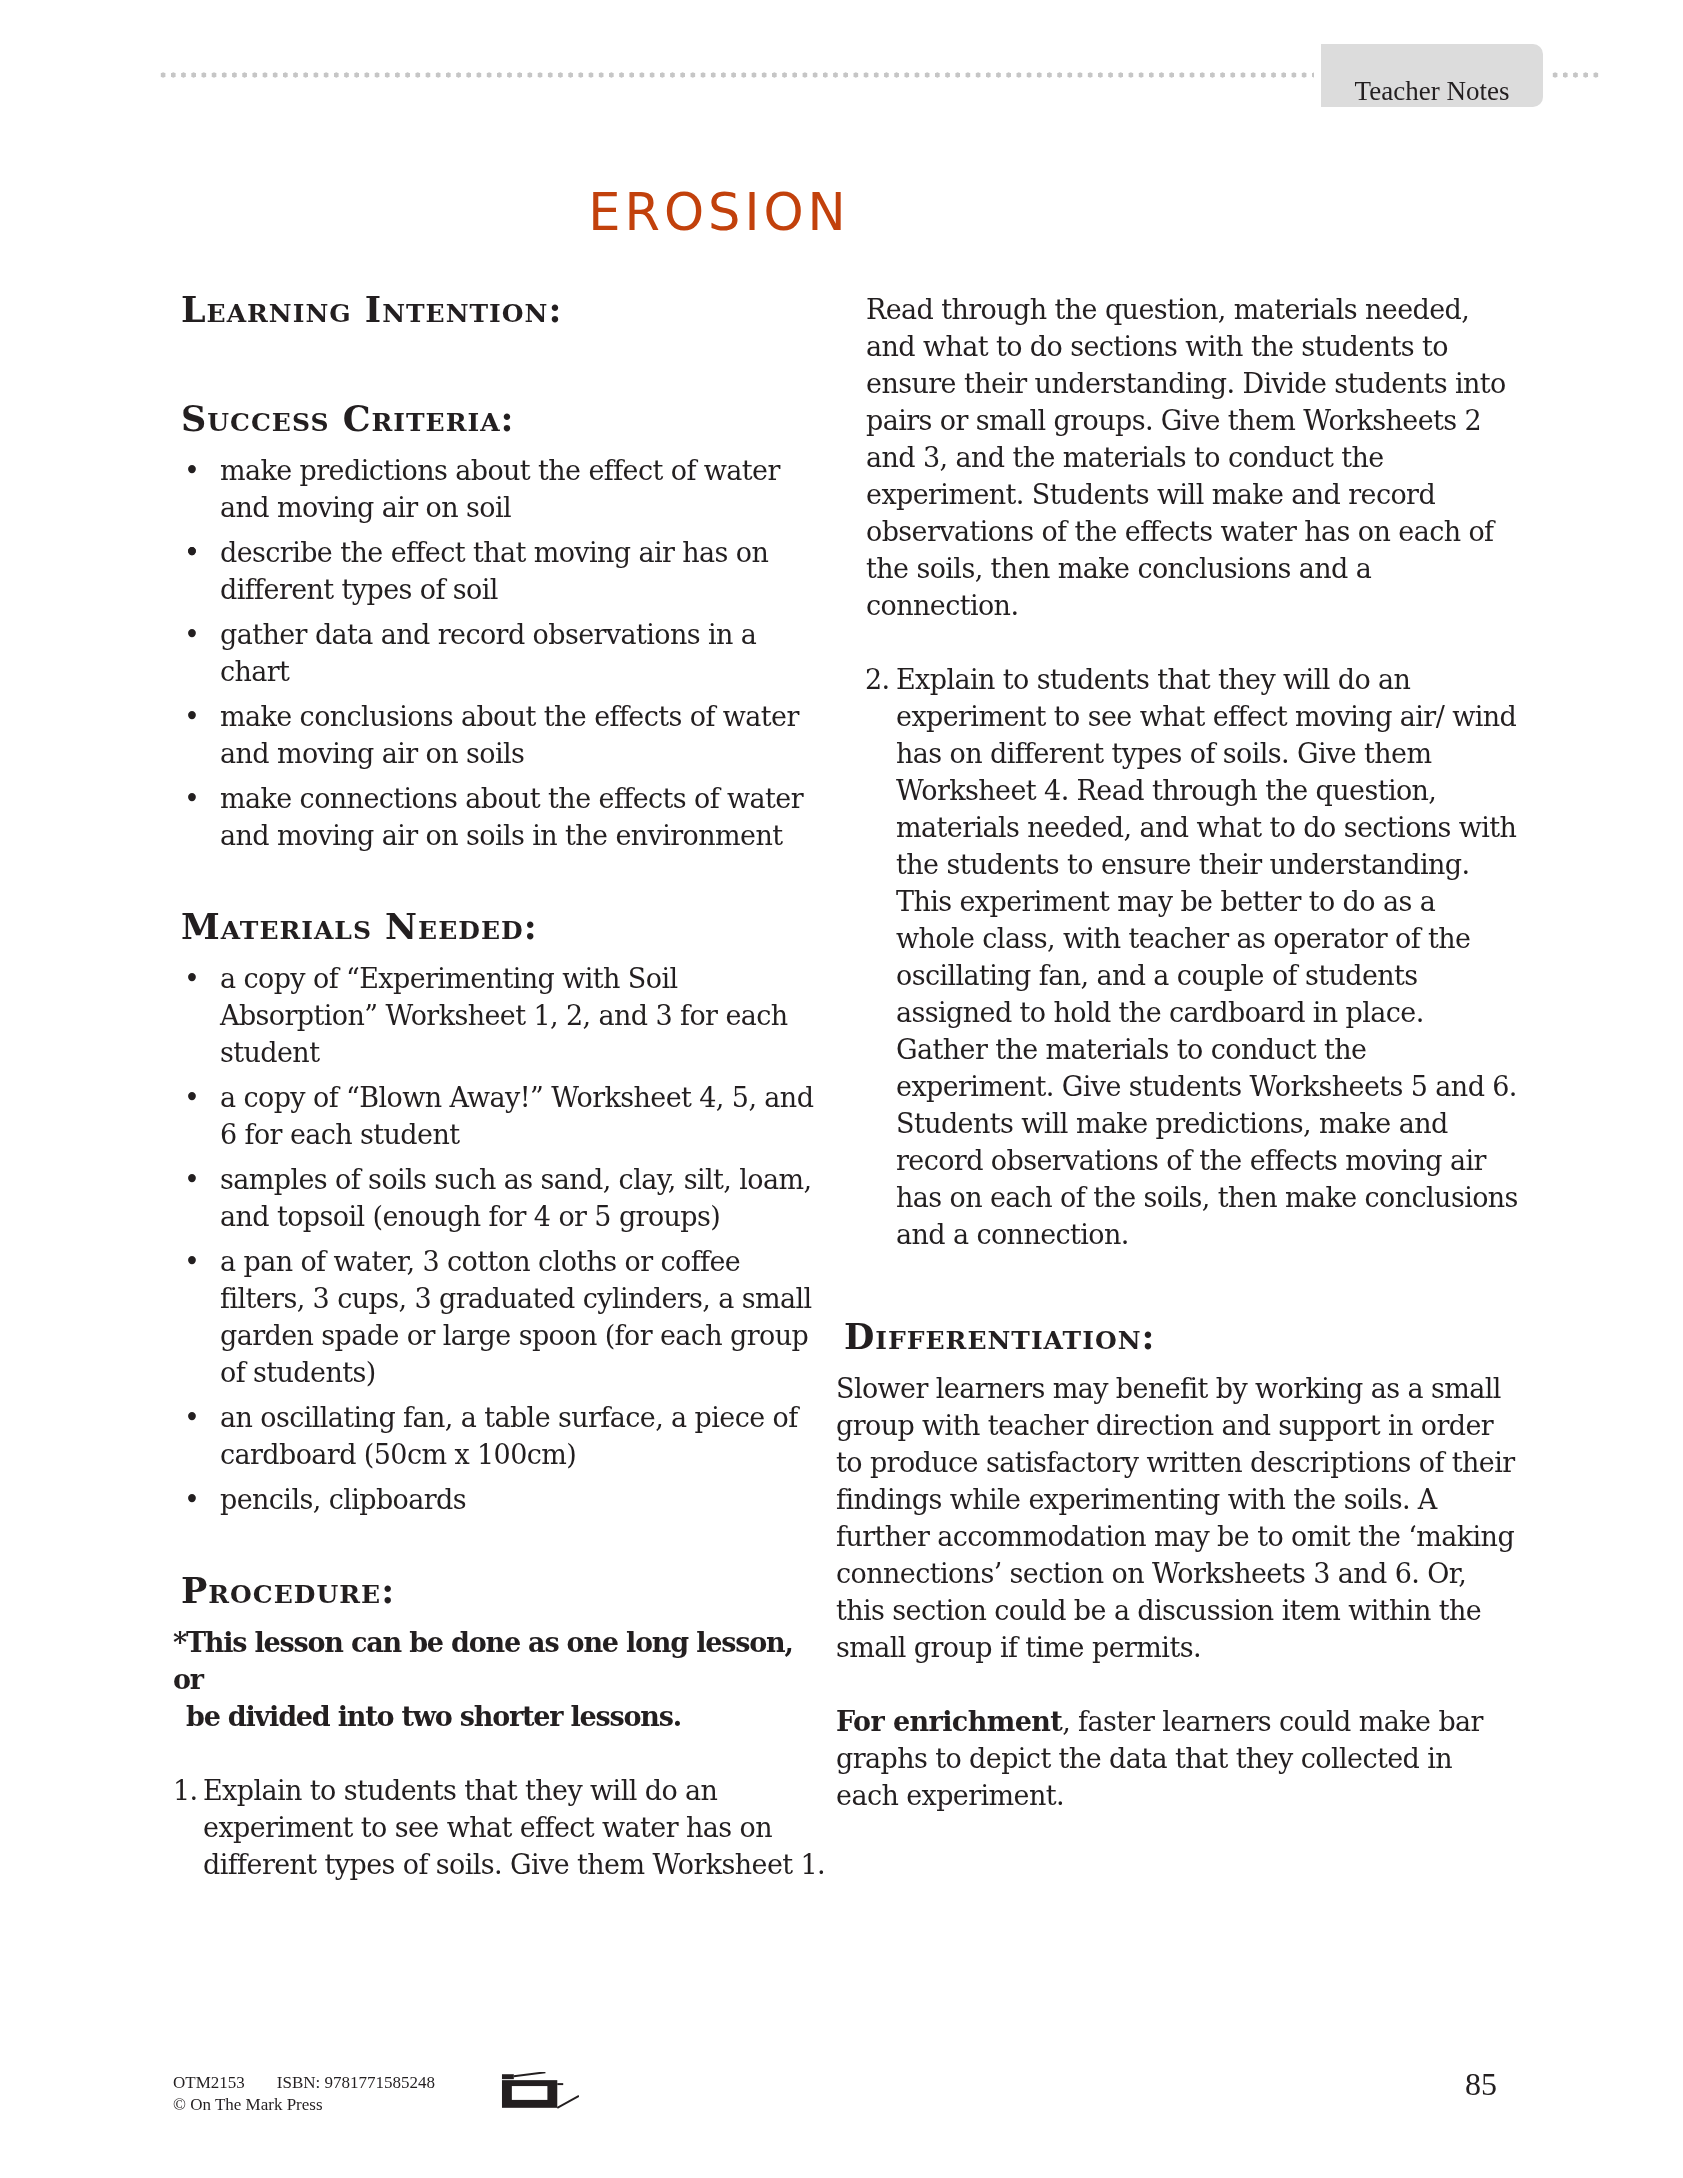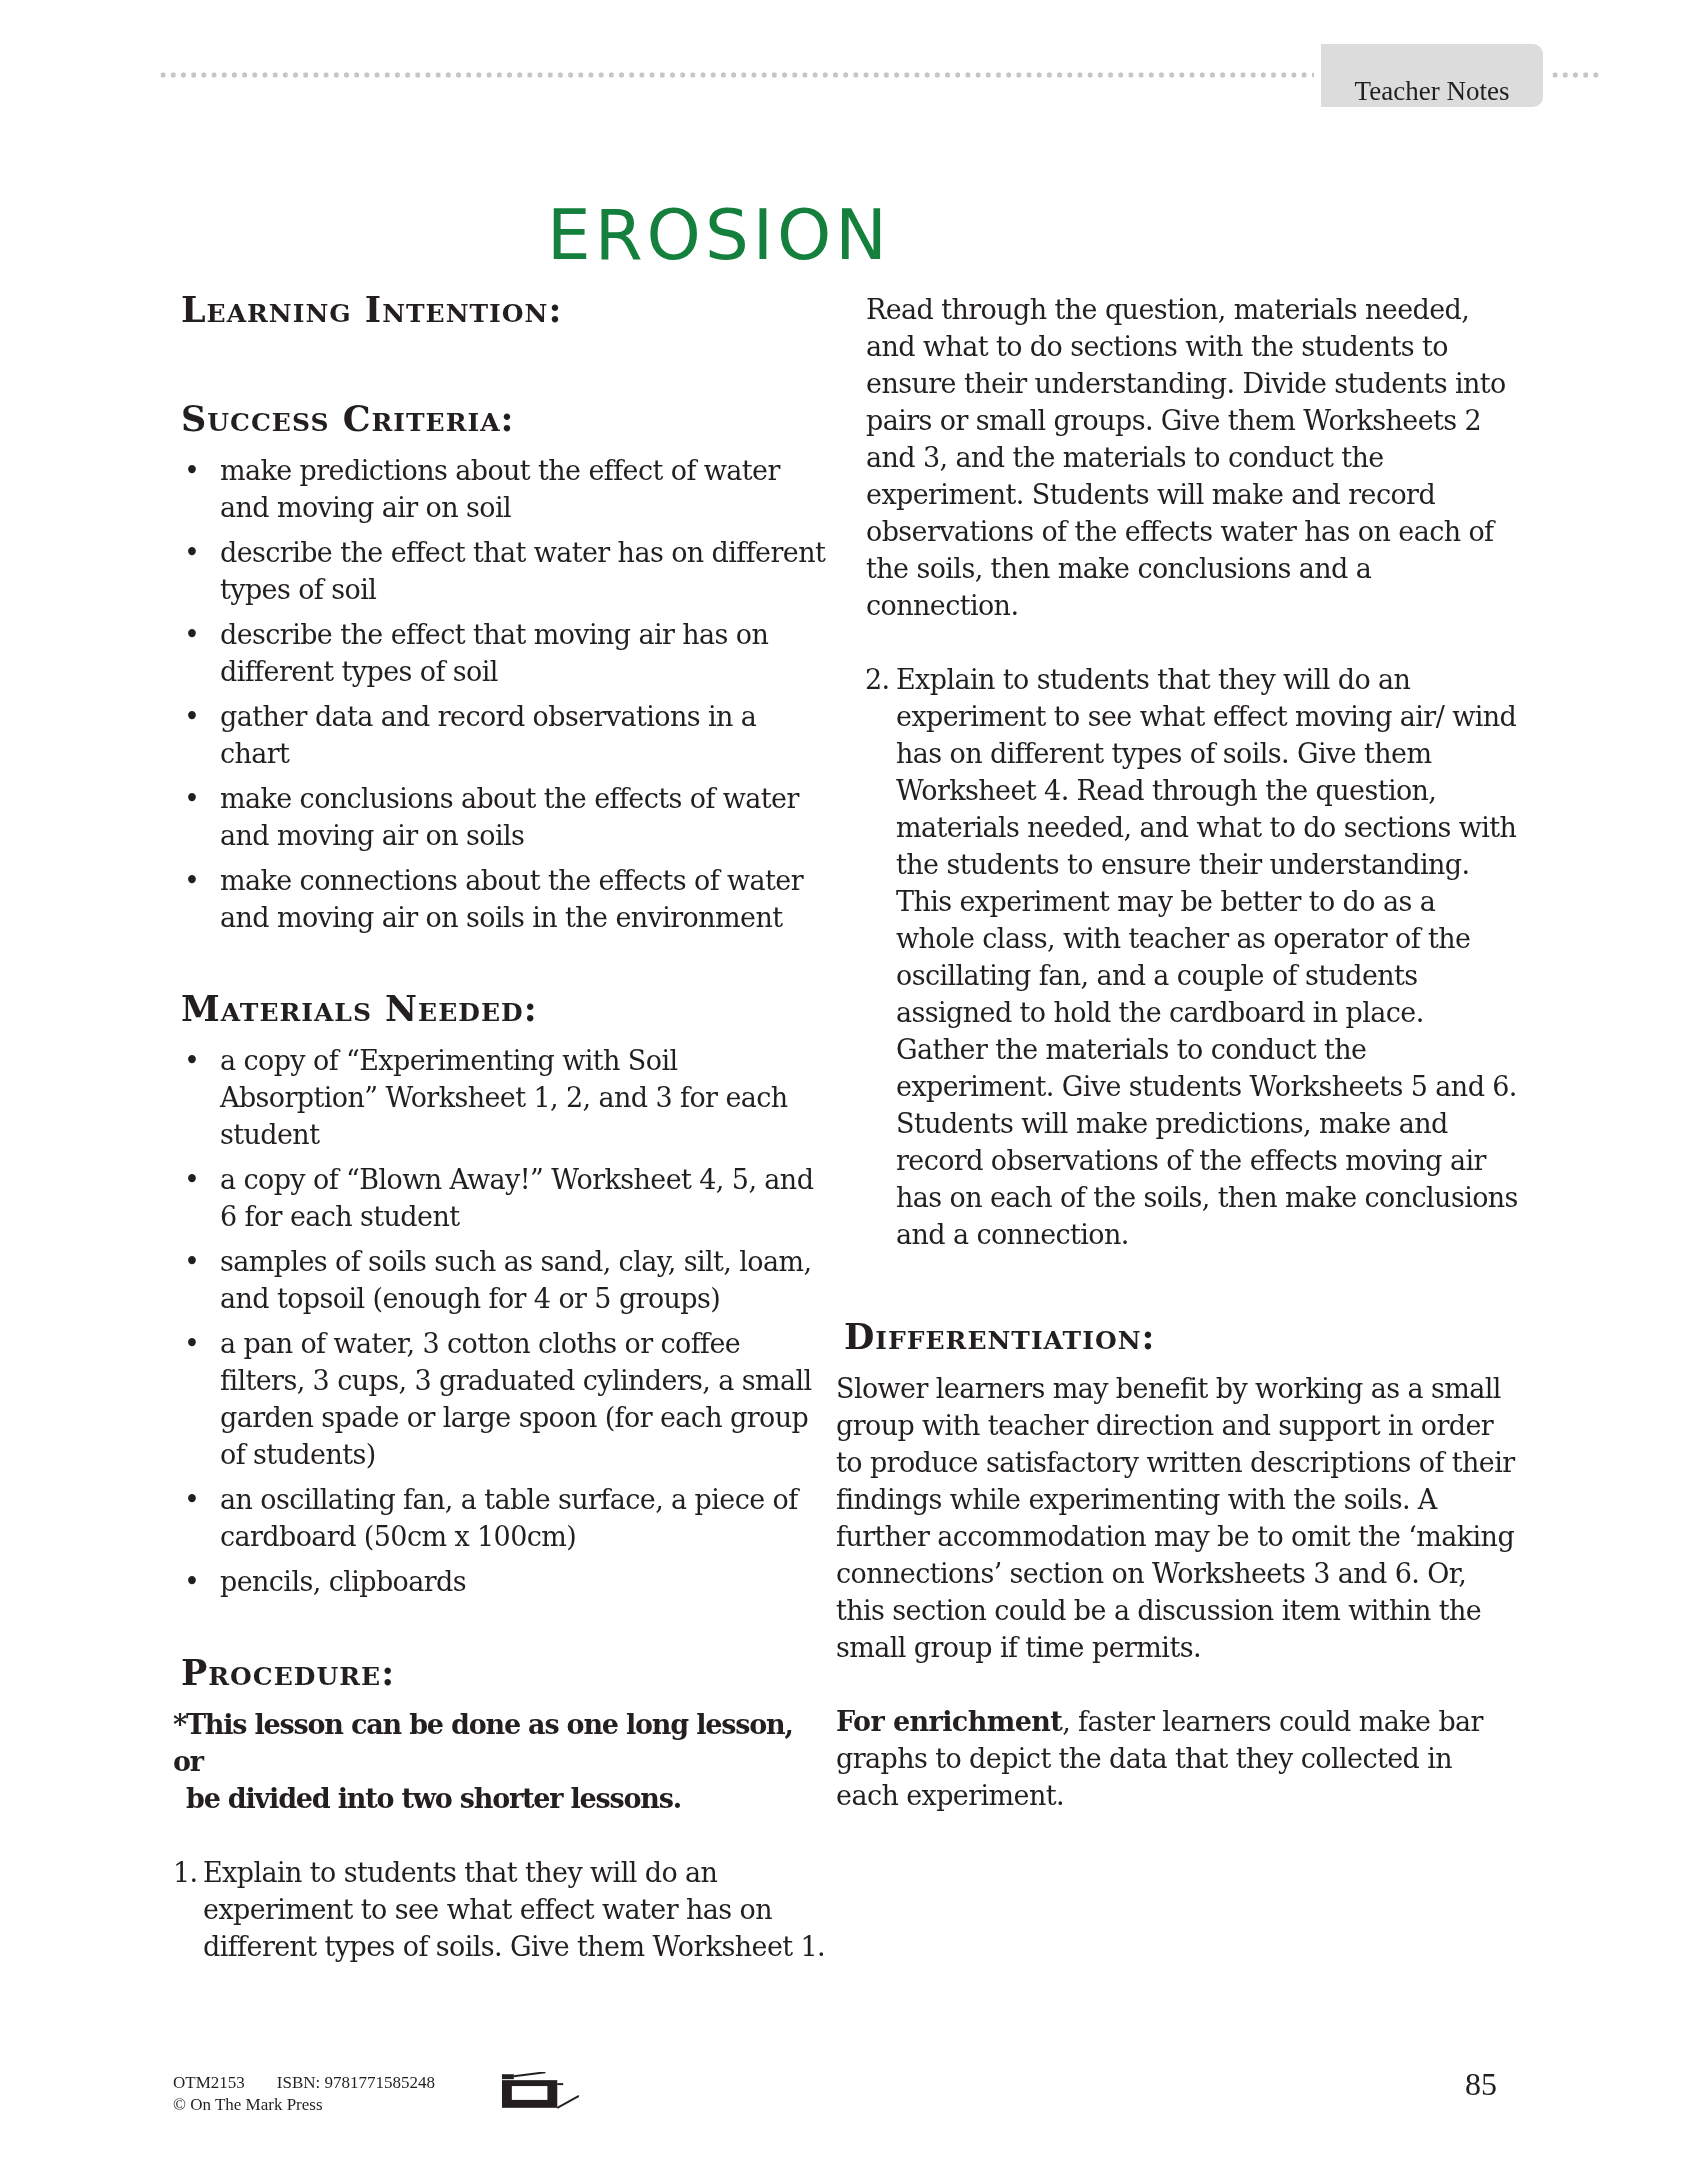--- a/index.html
+++ b/index.html
@@ -16,22 +16,22 @@
   .dots.left { left: 158px; width: 1156px; }
   .dots.right { left: 1550px; width: 51px; }
   .tab {
     position: absolute; left: 1321px; top: 44px; width: 222px; height: 63px;
     background: #dcdcdc; border-radius: 0 10px 10px 0;
     display: flex; align-items: flex-end; justify-content: center;
     font-family: "Liberation Serif", serif; font-size: 27px; color: #231f20;
   }
   .title {
     position: absolute; left: 0; width: 1438px; top: 149px; text-align: center;
-    font-family: "DejaVu Sans", sans-serif; font-size: 69px; font-weight: normal;
-    letter-spacing: 4px; color: #15803d;
+    font-family: "DejaVu Sans", sans-serif; font-size: 51px; font-weight: normal;
+    letter-spacing: 4px; color: #c2410c;
   }
   .col { position: absolute; }
   .col.left { left: 173px; width: 653px; top: 277px; }
   .col.right { left: 866px; width: 653px; top: 291px; }
   h2 {
     margin: 8px; font-family: "DejaVu Serif", serif; font-weight: bold;
     font-variant: small-caps; font-size: 35px; line-height: 50px;
     letter-spacing: 1px; color: #231f20;
   }
   p, li { font-size: 27px; line-height: 37px; letter-spacing: -0.6px; }
@@ -69,21 +69,21 @@
 
 <div class="col left">
   <section>
     <h2>Learning Intention:</h2>
   </section>
 
   <section style="margin-top:59px;">
     <h2>Success Criteria:</h2>
     <ul>
       <li><span class="bullet">•</span><span>make predictions about the effect of water and moving air on soil</span></li>
-      <li><span class="bullet">•</span><span>describe the effect that water has on different types of soil</span></li>
+      <li><span class="bullet">•</span></li>
       <li><span class="bullet">•</span><span>describe the effect that moving air has on different types of soil</span></li>
       <li><span class="bullet">•</span><span>gather data and record observations in a chart</span></li>
       <li><span class="bullet">•</span><span>make conclusions about the effects of water and moving air on soils</span></li>
       <li><span class="bullet">•</span><span>make connections about the effects of water and moving air on soils in the environment</span></li>
     </ul>
   </section>
 
   <section style="margin-top:48px;">
     <h2>Materials Needed:</h2>
     <ul>

